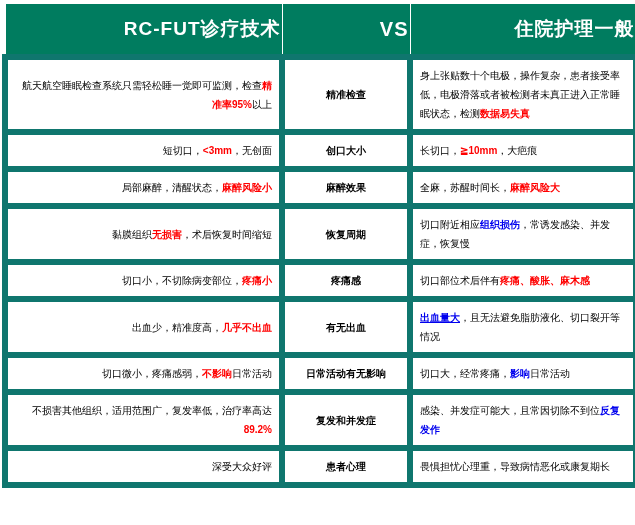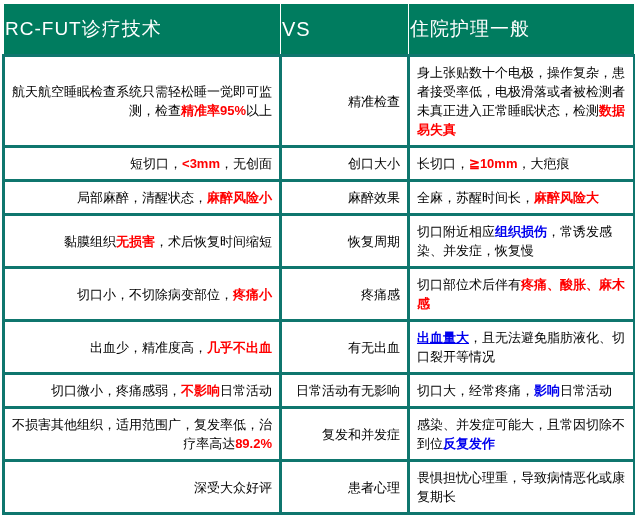--- a/index.html
+++ b/index.html
@@ -23,44 +23,44 @@
     width: 631px;
     margin: 3px 0 0 2px;
     border-collapse: collapse;
     table-layout: fixed;
   }
   
   .hdr td {
     background: #007c5f;
     color: #ffffff;
     font-size: 19px;
-    font-weight: normal;
-    text-align: left;
+    font-weight: bold;
+    text-align: right;
     height: 48px;
     vertical-align: middle;
     border: 1px solid #ffffff;
     letter-spacing: 1px;
   }
   .hdr td.mid {
     font-size: 20px;
   }
   
   table.cmp td.cell {
-    border: 3px solid #0f766e;
-    font-size: 13px;
+    border: 6px solid #0f766e;
+    font-size: 10px;
     line-height: 19px;
     color: #000000;
     padding: 6px 7px;
     vertical-align: middle;
     background: #ffffff;
   }
   td.left  { text-align: right; }
   td.mid-c {
-    text-align: right;
-    font-weight: normal;
+    text-align: center;
+    font-weight: bold;
     font-size: 14px;
     color: #000000;
   }
   td.right { text-align: left; }
 
   .hl { color: #ff0000; font-weight: bold; }
   .hl-b { color: #0000ee; font-weight: bold; }
   .hl-u { color: #0000ee; font-weight: bold; text-decoration: underline; }
 
   

